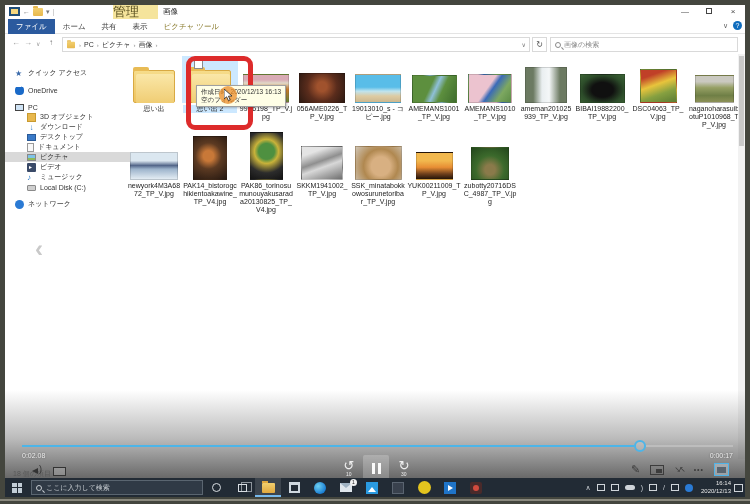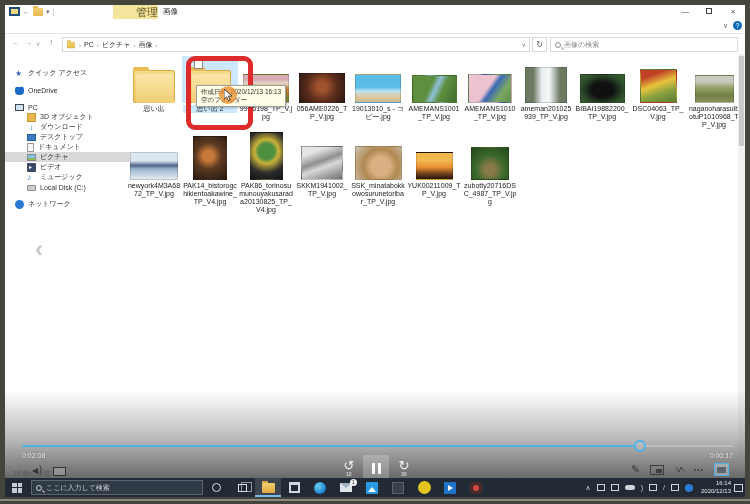--- a/index.html
+++ b/index.html
@@ -11,21 +11,21 @@
 
   
   .titlebar { position:absolute; left:0; top:0; width:740px; height:14px; background:#fff; }
   .qat { position:absolute; left:4px; top:2px; display:flex; align-items:center; gap:3px; }
   .exp-ico { width:11px; height:9px; background:#1f4e79; position:relative; }
   .exp-ico::after { content:""; position:absolute; left:2px; top:2px; width:7px; height:5px; background:#f5d77f; }
   .qat-arrow { font-size:7px; color:#777; line-height:9px; }
   .mini-folder { width:10px; height:8px; background:linear-gradient(#f2cf6e,#e7b84e); border-radius:1px; position:relative; }
   .mini-folder::before { content:""; position:absolute; left:0; top:-2px; width:5px; height:2px; background:#e7b84e; border-radius:1px 1px 0 0; }
   .qat-sep { color:#bbb; font-size:8px; }
-  .manage-tab { position:absolute; left:108px; top:0; width:45px; height:14px; background:#f5e49c; color:#5a5020; font-size:11px; text-align:right; line-height:14px; }
+  .manage-tab { position:absolute; left:108px; top:0; width:45px; height:14px; background:#f5e49c; color:#5a5020; font-size:13px; text-align:left; line-height:14px; }
   .win-title { position:absolute; left:158px; top:2px; font-size:7.5px; color:#222; }
   .winbtns { position:absolute; right:0; top:0; display:flex; }
   .winbtn { width:24px; height:13px; font-size:8px; color:#444; text-align:center; line-height:13px; }
   .winbtn .maxsq { display:inline-block; width:6px; height:6px; border:1px solid #444; }
 
   
   .ribbon { position:absolute; left:0; top:14px; width:740px; height:15px; background:#fff; border-bottom:1px solid #e4e4e4; }
   .rtabs { position:absolute; left:3px; top:0; display:flex; height:15px; align-items:center; }
   .rtab { font-size:7.5px; color:#3c3c3c; padding:0 8px; height:15px; line-height:15px; }
   .rtab.file { background:#2b5a9e; color:#fff; }
@@ -191,20 +191,27 @@
       <div class="manage-tab">管理</div>
       <div class="win-title">画像</div>
       <div class="winbtns">
         <div class="winbtn">—</div>
         <div class="winbtn"><span class="maxsq"></span></div>
         <div class="winbtn">×</div>
       </div>
     </div>
 
     <div class="ribbon">
+      <div class="rtabs" id="rtabs">
+          <div class="rtab file">ファイル</div>
+          <div class="rtab">ホーム</div>
+          <div class="rtab">共有</div>
+          <div class="rtab">表示</div>
+          <div class="rtab tool">ピクチャ ツール</div>
+        </div>
       <div class="ribbon-right">
         <span class="collapse-chev">∨</span>
         <span class="help-circle">?</span>
       </div>
     </div>
 
     <div class="addrrow">
       <span class="nav-ico" style="left:7px">←</span>
       <span class="nav-ico" style="left:19px">→</span>
       <span class="nav-ico" style="left:31px; font-size:6px; top:5px">∨</span>

